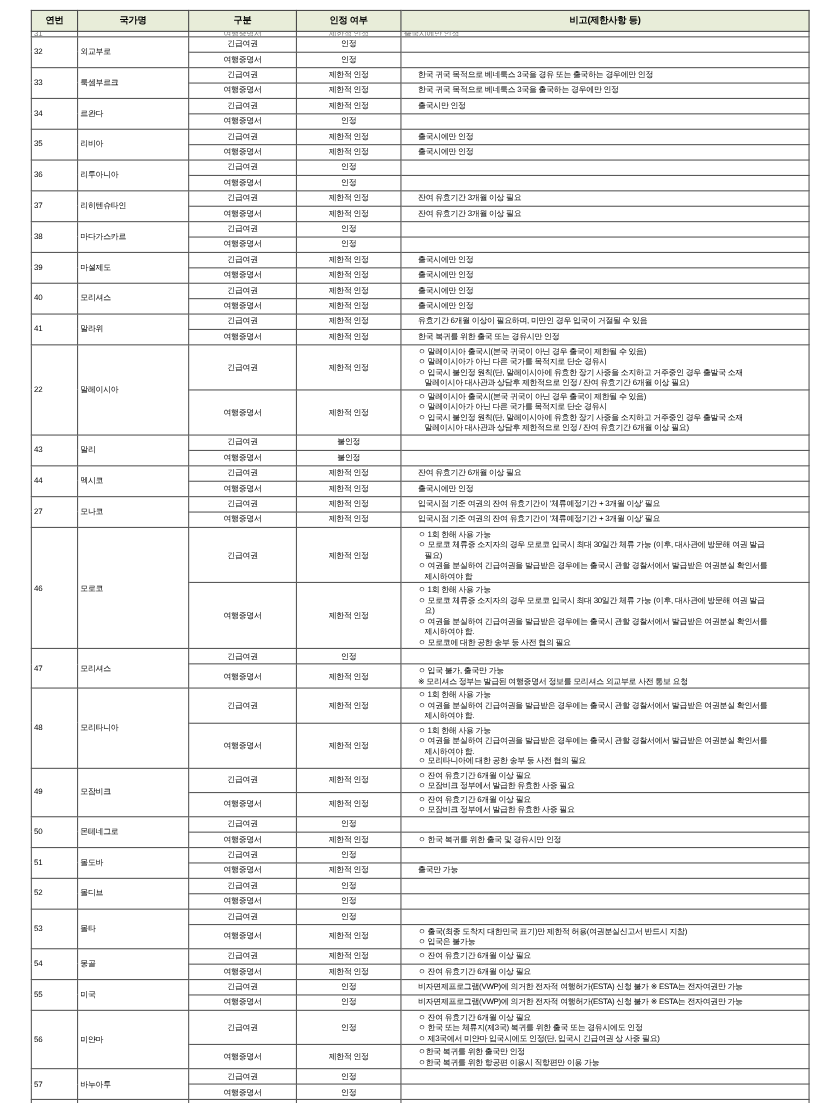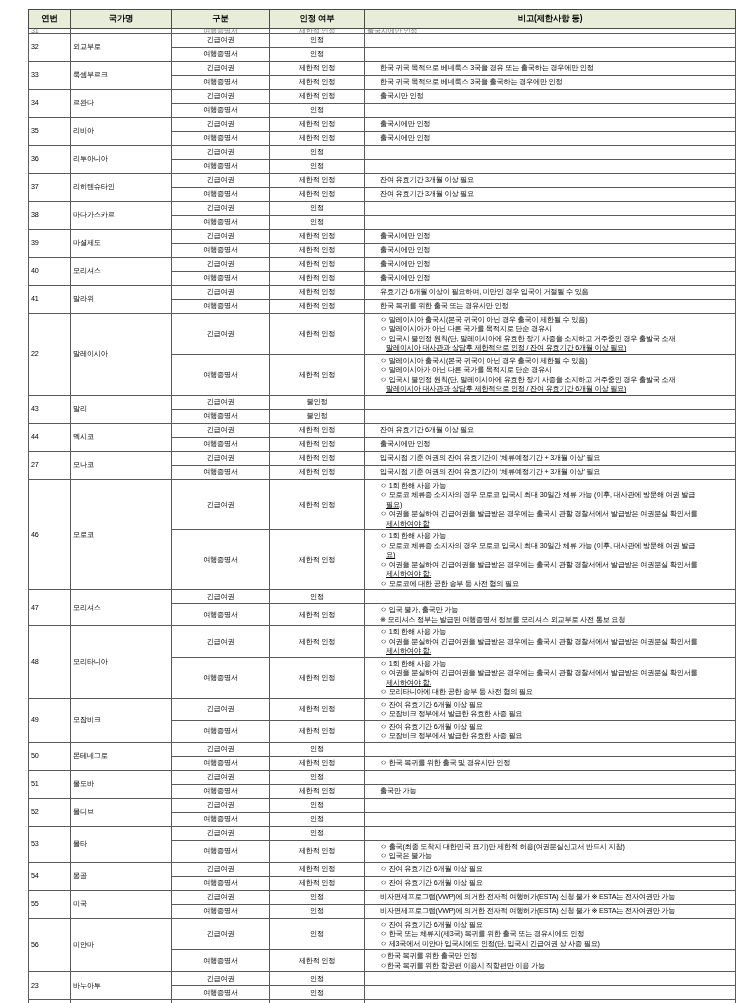--- a/index.html
+++ b/index.html
@@ -66,21 +66,20 @@
     vertical-align: middle;
     padding-left: 15px;
   }
   td.remark .ln {
     display: block;
     white-space: nowrap;
     overflow: visible;
   }
   td.remark .ln.ind {
     padding-left: 6px;
-    text-decoration: underline;
   }
   tr.grp-top > td.no,
   tr.grp-top > td.country {
     border-top: 1.2px solid #4a4a4a;
   }
   tr.grp-top > td.type,
   tr.grp-top > td.status,
   tr.grp-top > td.remark {
     border-top: 1.2px solid #4a4a4a;
   }
@@ -520,21 +519,21 @@
         </tr>
         <tr class="tall-2">
           <td class="type">여행증명서</td>
           <td class="status">제한적 인정</td>
           <td class="remark">
             <span class="ln">ㅇ한국 복귀를 위한 출국만 인정</span>
             <span class="ln">ㅇ한국 복귀를 위한 항공편 이용시 직항편만 이용 가능</span>
           </td>
         </tr>
         <tr class="grp-top tall-1">
-          <td class="no" rowspan="2">23</td>
+          <td class="no" rowspan="2">57</td>
           <td class="country" rowspan="2">바누아투</td>
           <td class="type">긴급여권</td>
           <td class="status">인정</td>
           <td class="remark">&nbsp;</td>
         </tr>
         <tr class="tall-1">
           <td class="type">여행증명서</td>
           <td class="status">인정</td>
           <td class="remark">&nbsp;</td>
         </tr>

